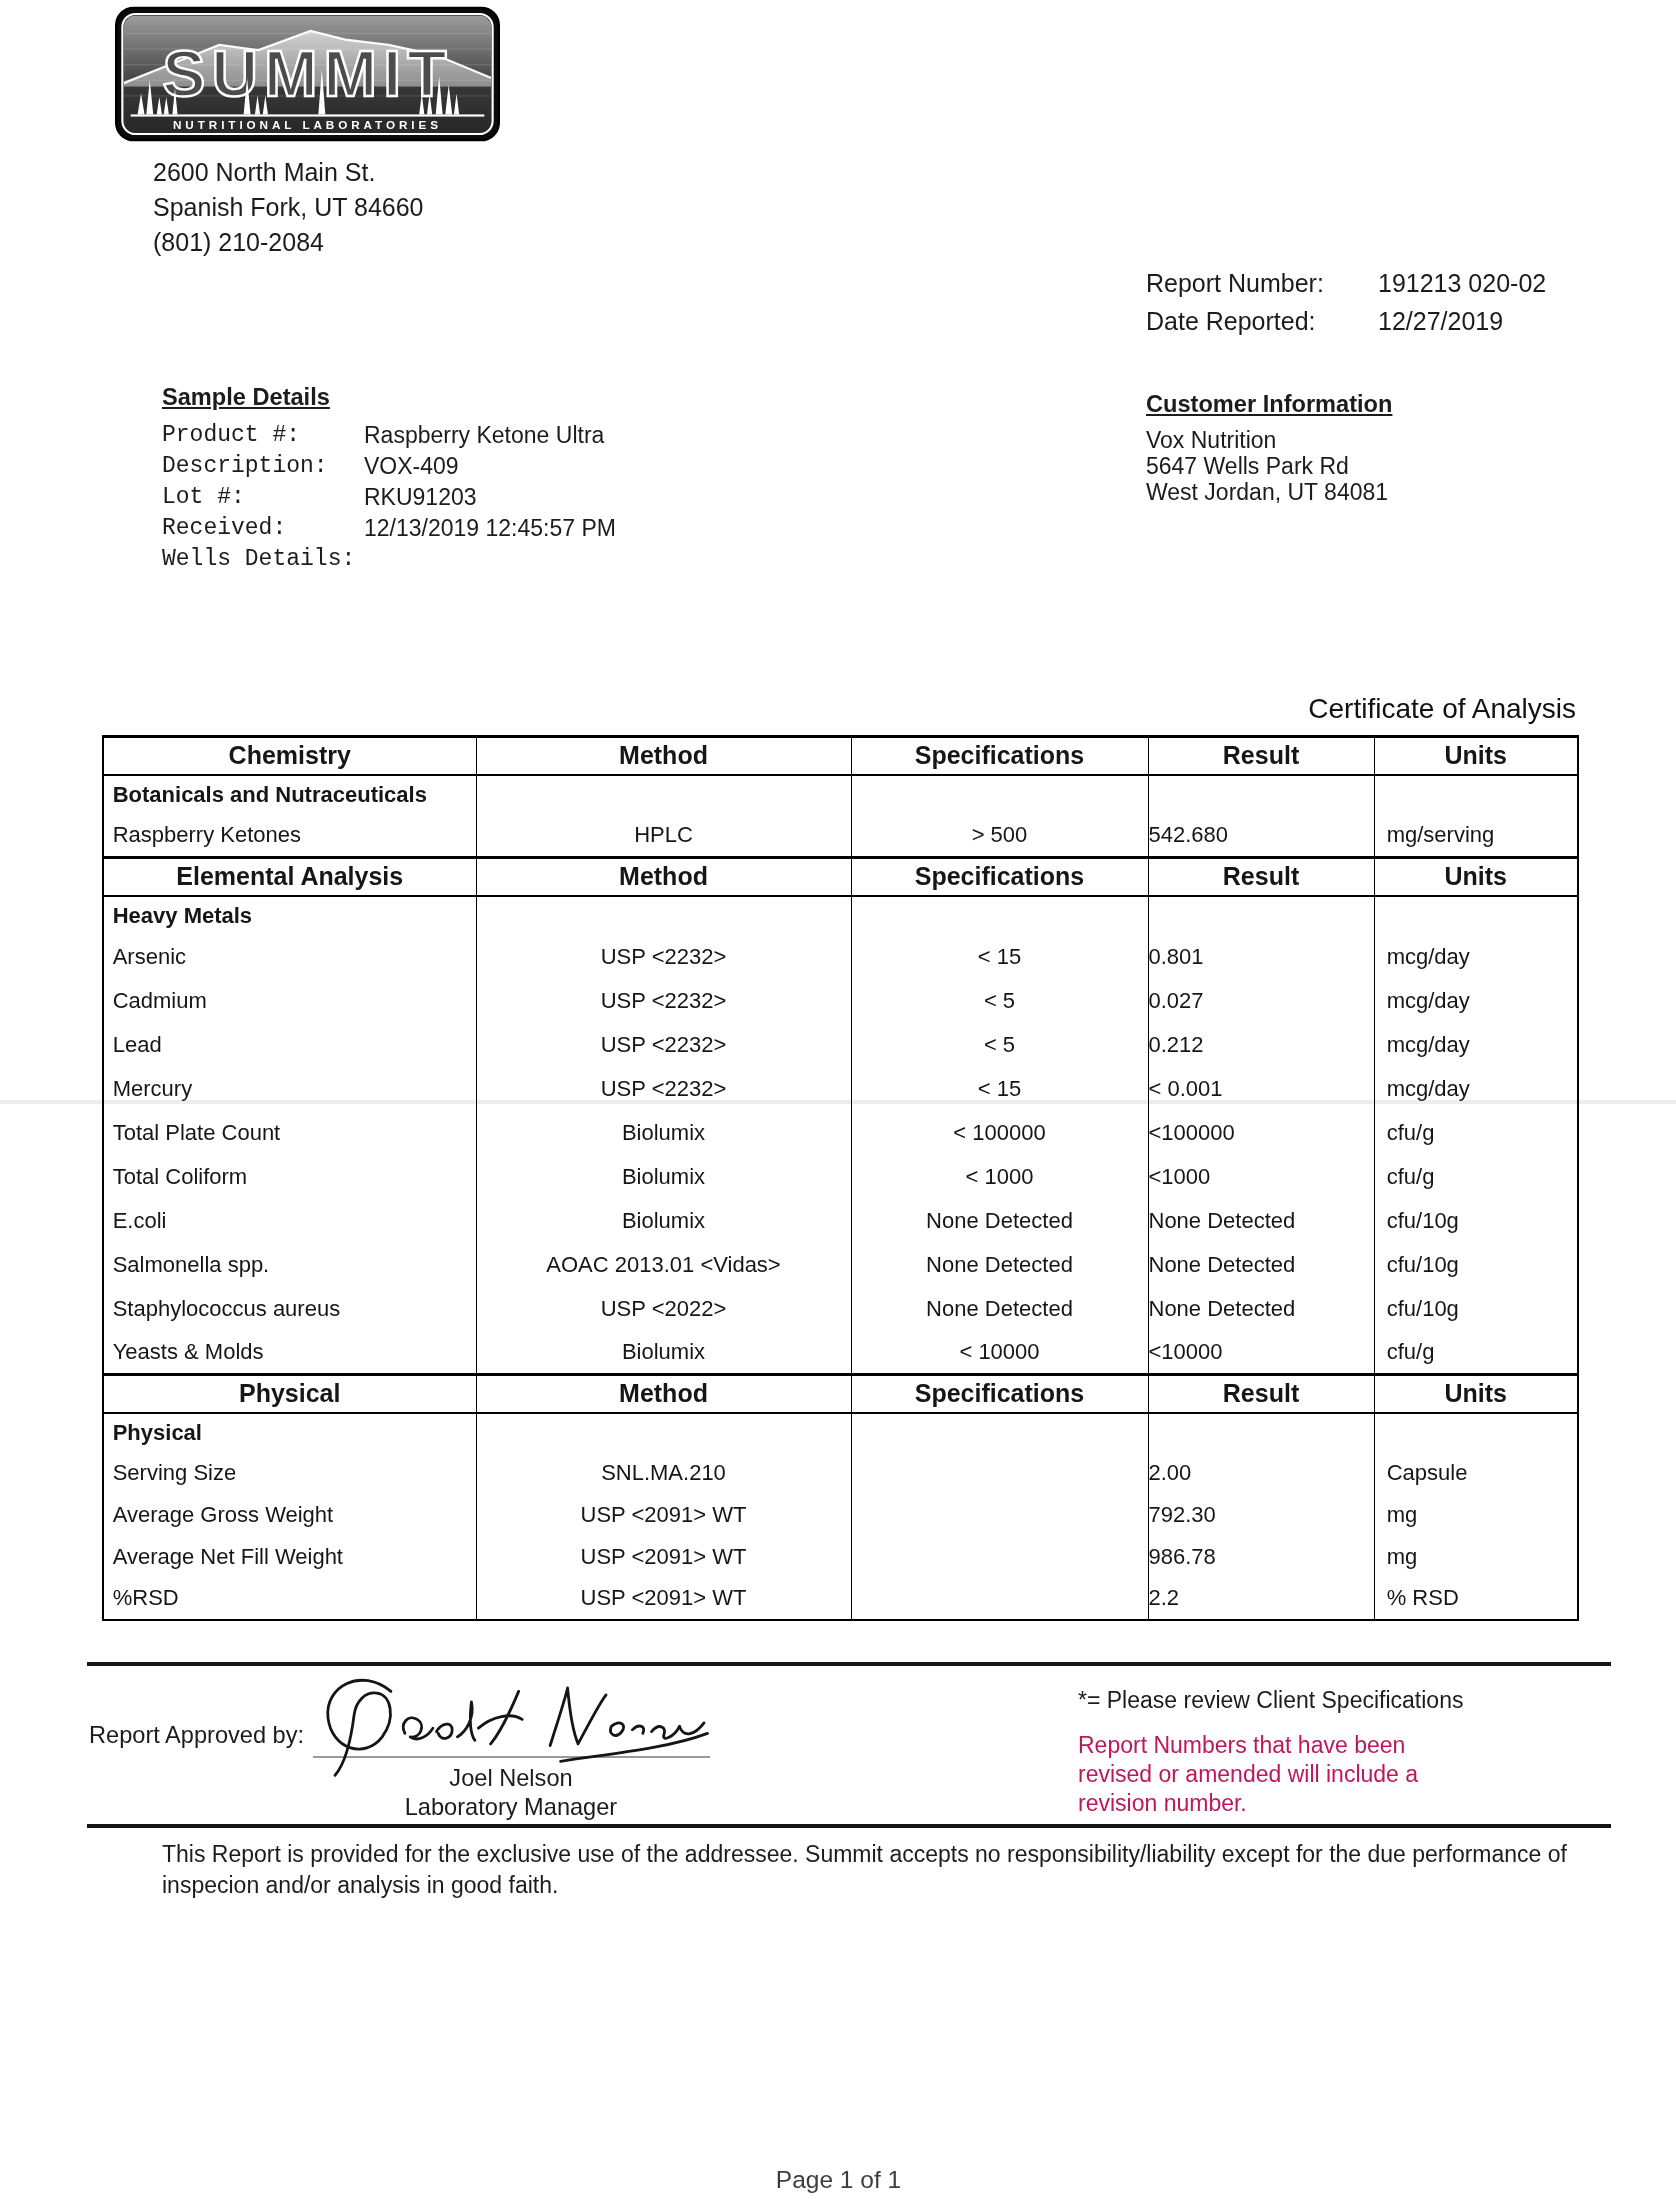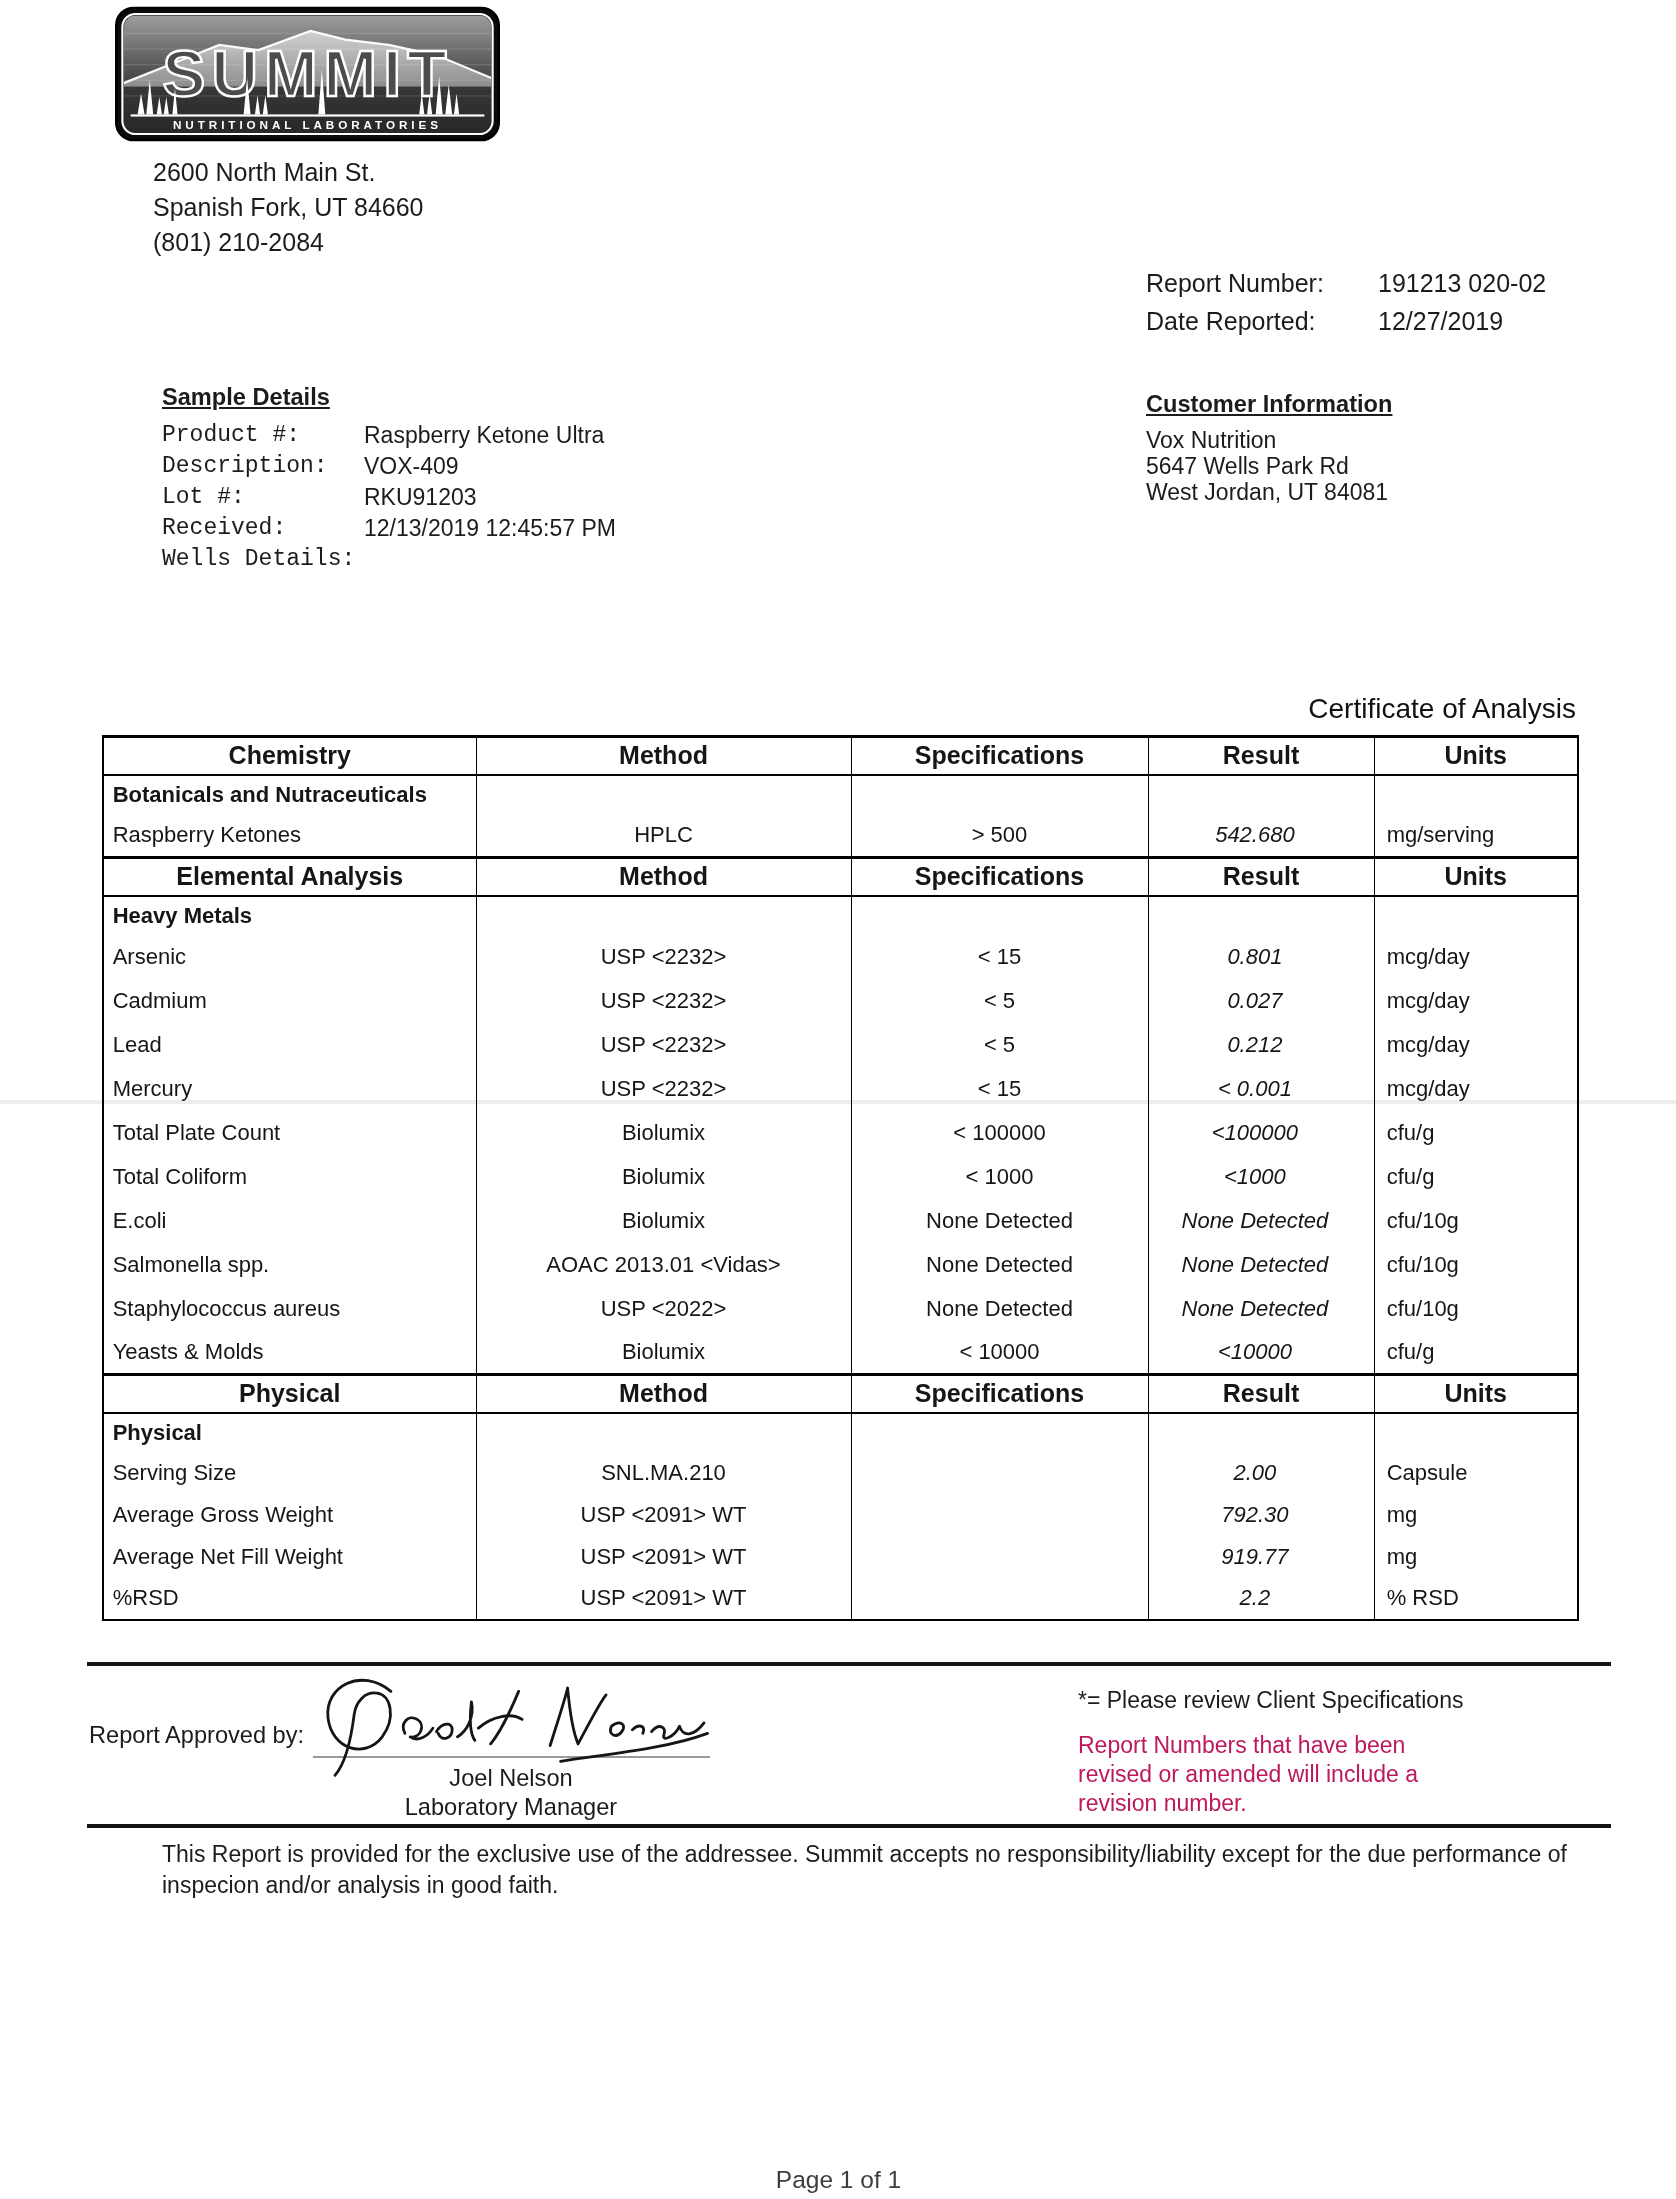--- a/index.html
+++ b/index.html
@@ -38,21 +38,21 @@
   tr.section-header { height:38px; }
   tr.section-header th { font-size:25px; font-weight:bold; text-align:center;
                          border-top:3.5px solid #000; border-bottom:2.6px solid #000; }
   tr.subsection { height:39px;margin-left:22px; }
   tr.subsection td:first-child { font-weight:bold; padding-left:8.7px; }
   tr.data { height:44px; }
   tr.data.short { height:42px; }
   td.col-name { text-align:left; padding-left:8.7px; }
   td.col-method { text-align:center; }
   td.col-spec { text-align:center; }
-  td.col-result { text-align:center; padding-right:12.2px;font-style:italic; }
+  td.col-result { text-align:left; padding-right:12.2px; }
   td.col-units { text-align:left; padding-left:12.2px; }
 
   
   .scan-line { position:absolute; left:0; top:1100px; width:1677px; height:3.5px; background:#ededed; }
 
   
   .rule { position:absolute; left:87px; width:1524px; height:4.4px; background:#141414; }
   .rule-top { top:1662px; }
   .rule-bottom { top:1824px; }
 
@@ -311,21 +311,21 @@
           <td class="col-name">Average Gross Weight</td>
           <td class="col-method">USP &lt;2091&gt; WT</td>
           <td class="col-spec"></td>
           <td class="col-result">792.30</td>
           <td class="col-units">mg</td>
         </tr>
         <tr class="data short">
           <td class="col-name">Average Net Fill Weight</td>
           <td class="col-method">USP &lt;2091&gt; WT</td>
           <td class="col-spec"></td>
-          <td class="col-result">919.77</td>
+          <td class="col-result">986.78</td>
           <td class="col-units">mg</td>
         </tr>
         <tr class="data short">
           <td class="col-name">%RSD</td>
           <td class="col-method">USP &lt;2091&gt; WT</td>
           <td class="col-spec"></td>
           <td class="col-result">2.2</td>
           <td class="col-units">% RSD</td>
         </tr>
       </tbody>

